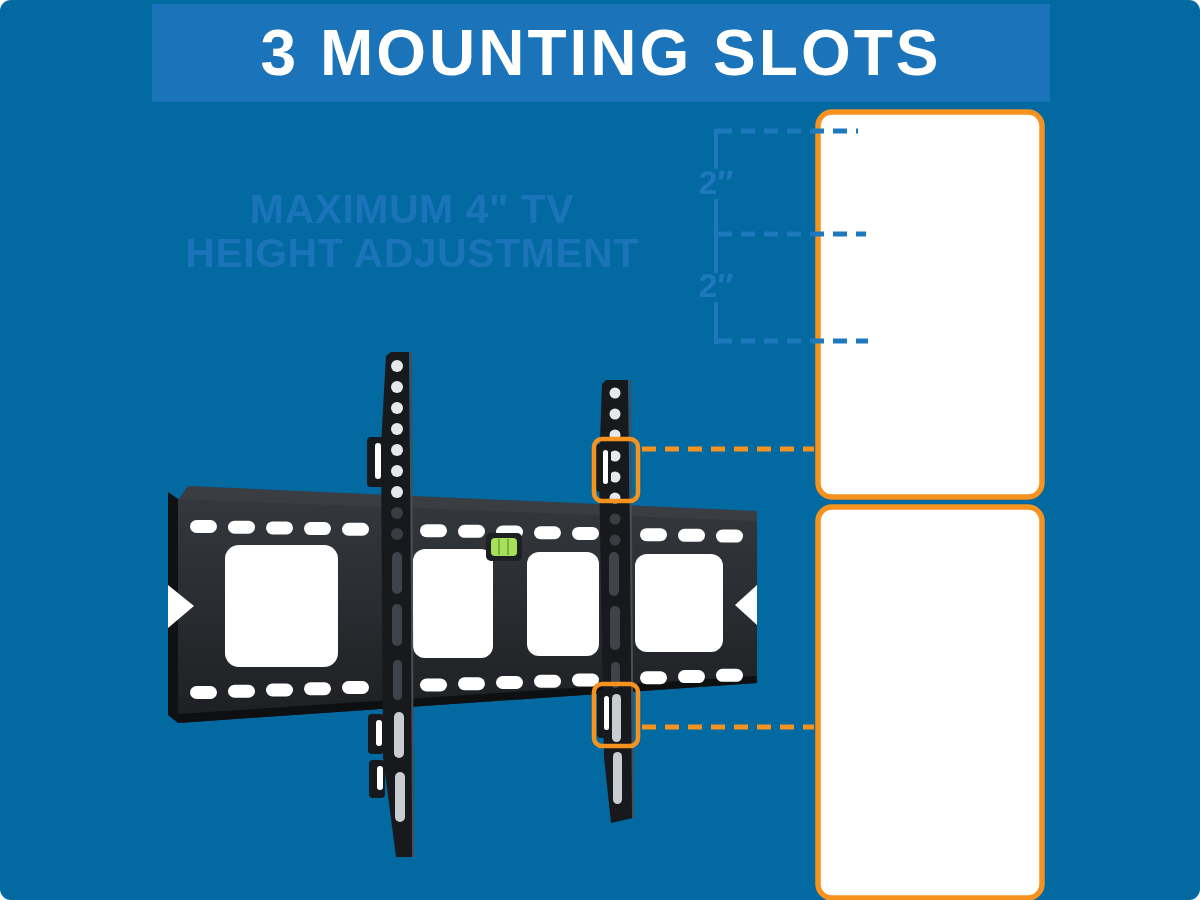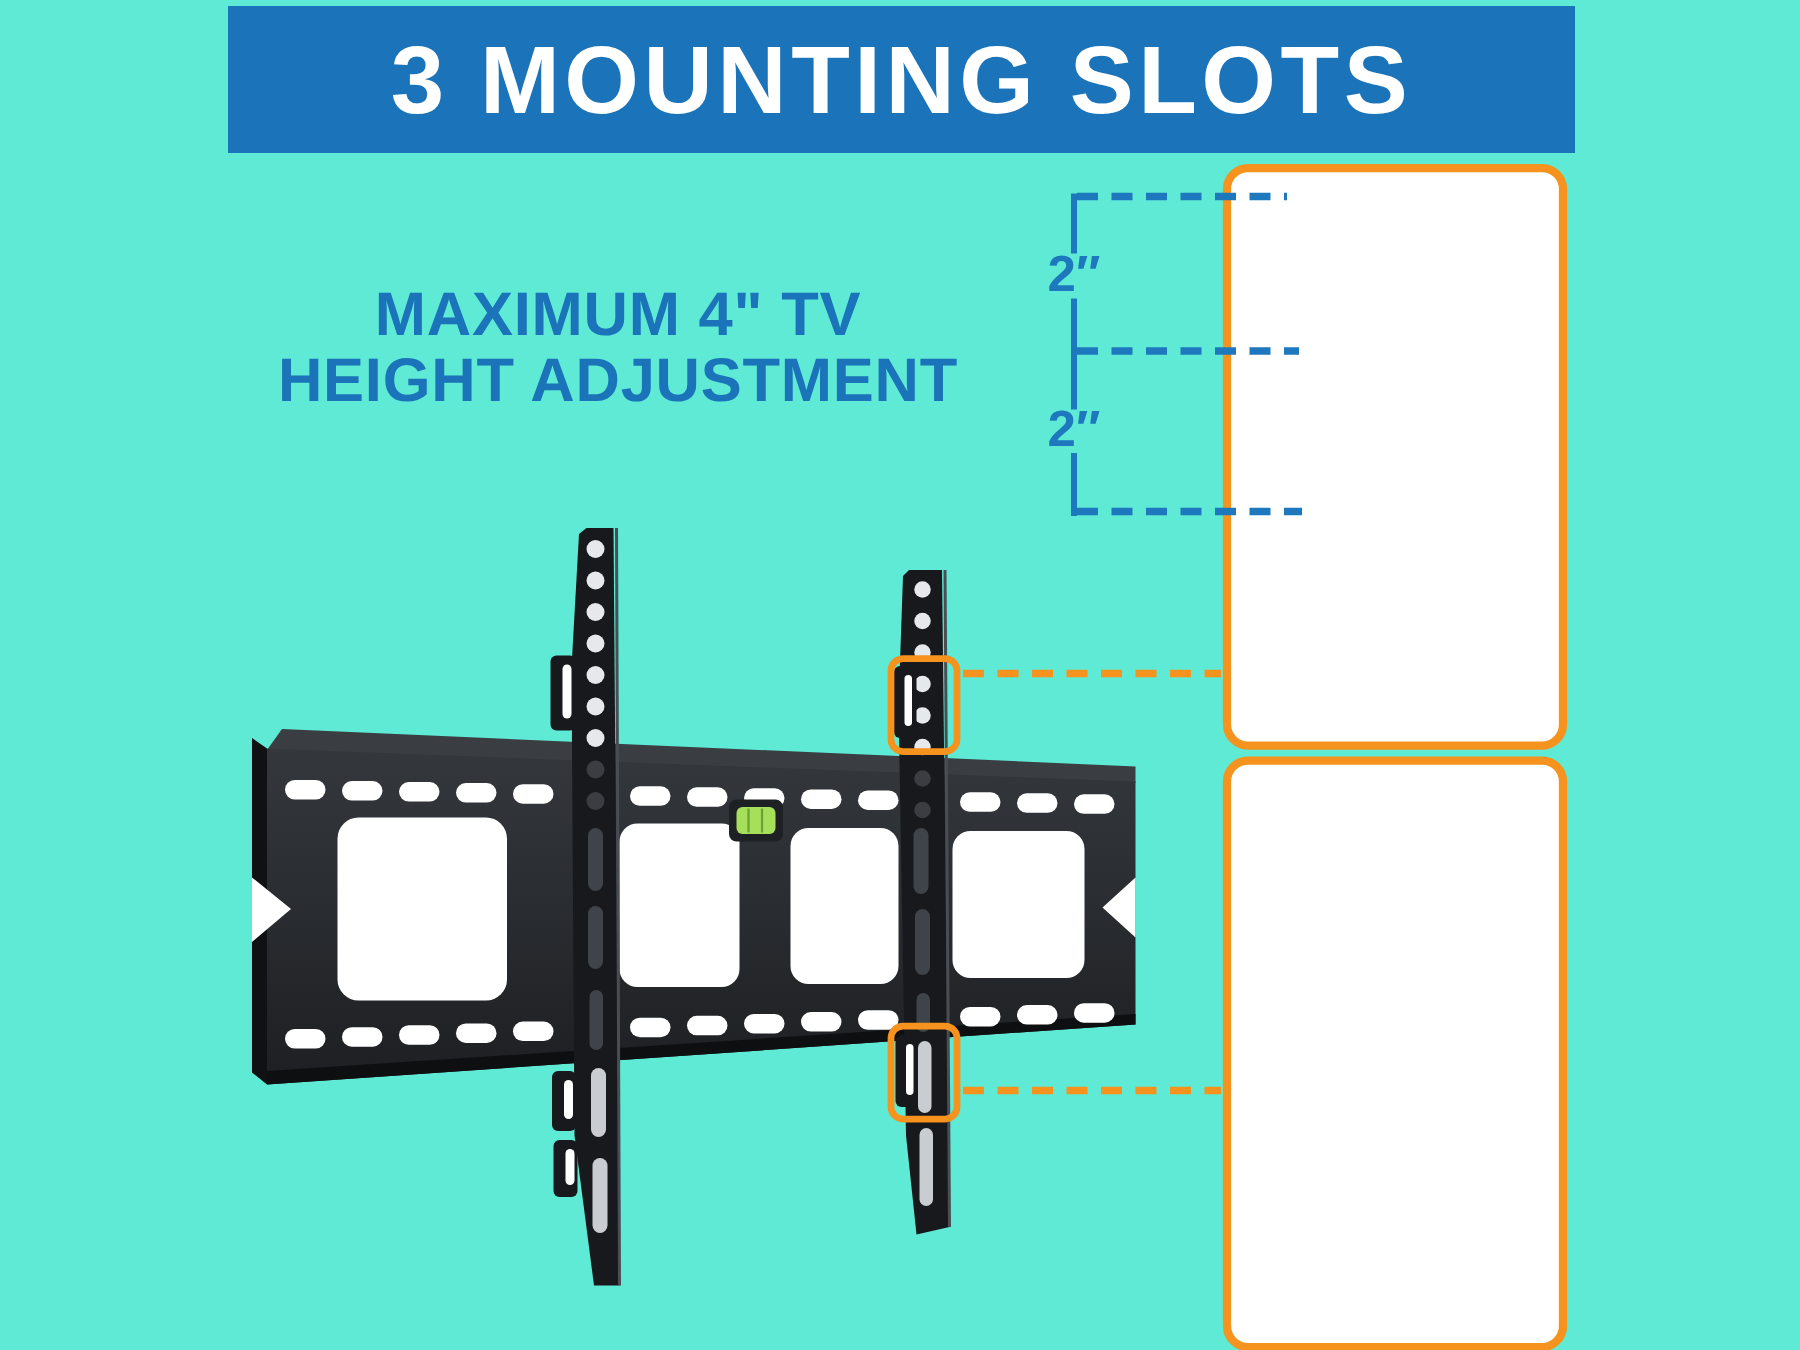--- a/index.html
+++ b/index.html
@@ -1,17 +1,17 @@
 <!DOCTYPE html>
 <html style="--banner-blue: #1b74b9; --heading-blue: #1b74b9; --measure-blue: #1e78bd; --accent-orange: #f6921e; --arrow-dark: #0d5ca4; --arrow-mid: #31a5de; --metal-dark: #17191c; --plate-gray: #b7babc; --level-green: #a6e05b;"><head>
 <meta charset="utf-8">
 <style>
   html,body{margin:0;padding:0;background:#ffffff;}
-  .stage{position:relative;width:1200px;height:900px;background:#5eead4;overflow:hidden;
-         font-family:"Liberation Sans",sans-serif;}
+  .stage{position:relative;width:1200px;height:900px;background:#0369a1;overflow:hidden;
+         font-family:"Liberation Sans",sans-serif;border-radius:11px;}
   svg{display:block;}
   .banner-rect{fill:var(--banner-blue,#1b74b9);}
   .banner-title{fill:#ffffff;font-family:"Liberation Sans",sans-serif;font-weight:bold;
                 font-size:64px;letter-spacing:3px;}
   .heading-text{fill:var(--heading-blue,#1b74b9);font-family:"Liberation Sans",sans-serif;
                 font-weight:bold;font-size:41px;letter-spacing:0.5px;}
   .mseg{fill:var(--measure-blue,#1e78bd);}
   .mdash{stroke:var(--measure-blue,#1e78bd);stroke-width:5;stroke-dasharray:14 9;fill:none;}
   .mlabel{fill:var(--measure-blue,#1e78bd);font-family:"Liberation Sans",sans-serif;
           font-weight:bold;font-size:34px;}

